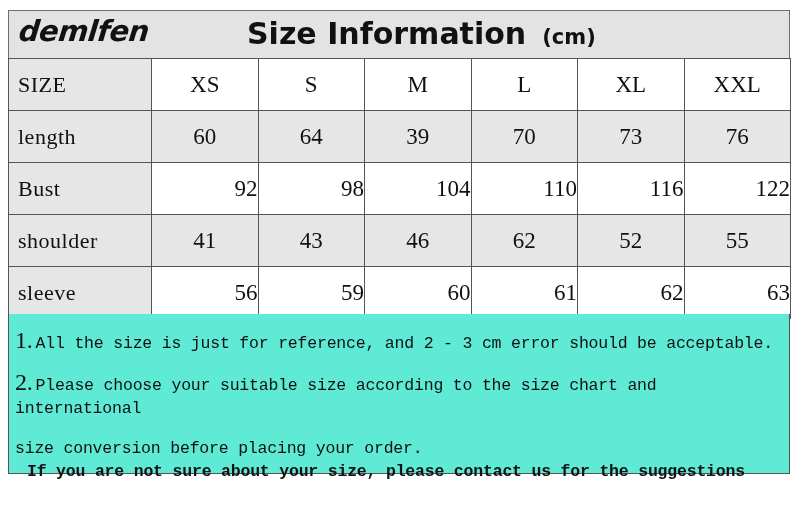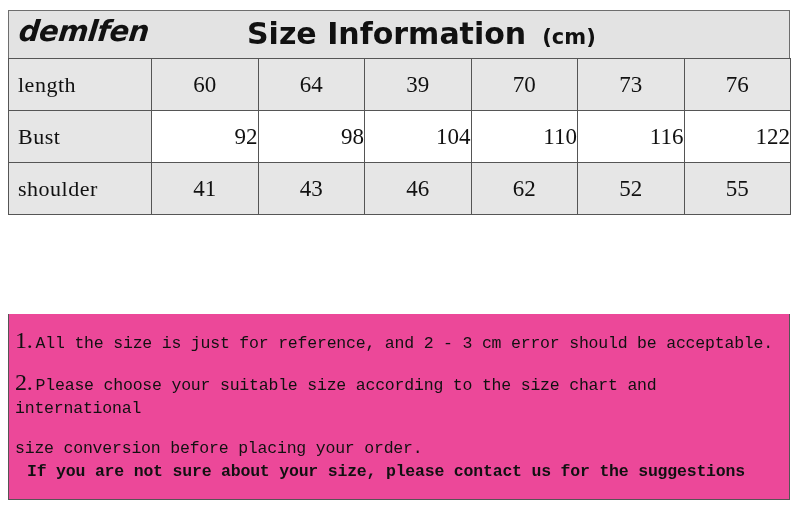--- a/index.html
+++ b/index.html
@@ -104,23 +104,23 @@
     font-size: 25px;
     letter-spacing: 1px;
   }
 
   
   .notes {
     position: absolute;
     left: 8px;
     top: 314px;
     width: 782px;
-    height: 186px;
+    height: 160px;
     box-sizing: border-box;
-    background: #ec4899;
+    background: #5eead4;
     border: 1px solid #555555;
     border-top: none;
     padding: 7px 6px 0 6px;
   }
   .note {
     font-family: "Liberation Mono", "DejaVu Sans Mono", monospace;
     font-size: 16.5px;
     color: #111111;
     line-height: 23px;
     letter-spacing: -0.2px;
@@ -154,20 +154,29 @@
     <colgroup>
       <col class="col-label">
       <col class="col-size">
         <col class="col-size">
         <col class="col-size">
       <col class="col-size">
         <col class="col-size">
         <col class="col-size">
     </colgroup>
     <tbody>
+      <tr class="row-head">
+        <td class="rowlabel hdr-size">SIZE</td>
+        <td>XS</td>
+        <td>S</td>
+        <td>M</td>
+        <td>L</td>
+        <td>XL</td>
+        <td>XXL</td>
+      </tr>
 
       <tr class="row-shade">
         <td class="rowlabel">length</td>
         <td>60</td>
         <td>64</td>
         <td>39</td>
         <td>70</td>
         <td>73</td>
         <td>76</td>
       </tr>
@@ -185,20 +194,29 @@
       <tr class="row-shade">
         <td class="rowlabel">shoulder</td>
         <td>41</td>
         <td>43</td>
         <td>46</td>
         <td>62</td>
         <td>52</td>
         <td>55</td>
       </tr>
 
+      <tr class="row-plain">
+        <td class="rowlabel">sleeve</td>
+        <td>56</td>
+        <td>59</td>
+        <td>60</td>
+        <td>61</td>
+        <td>62</td>
+        <td>63</td>
+      </tr>
     </tbody>
   </table>
 
   <div class="notes">
     <div class="note note-1">
       <span class="note-num">1.</span><span class="note-body">All the size is just for reference, and 2 - 3 cm error should be acceptable.</span>
     </div>
 
     <div class="note note-2">
       <span class="note-num">2.</span><span class="note-body">Please choose your suitable size according to the size chart and international</span>

